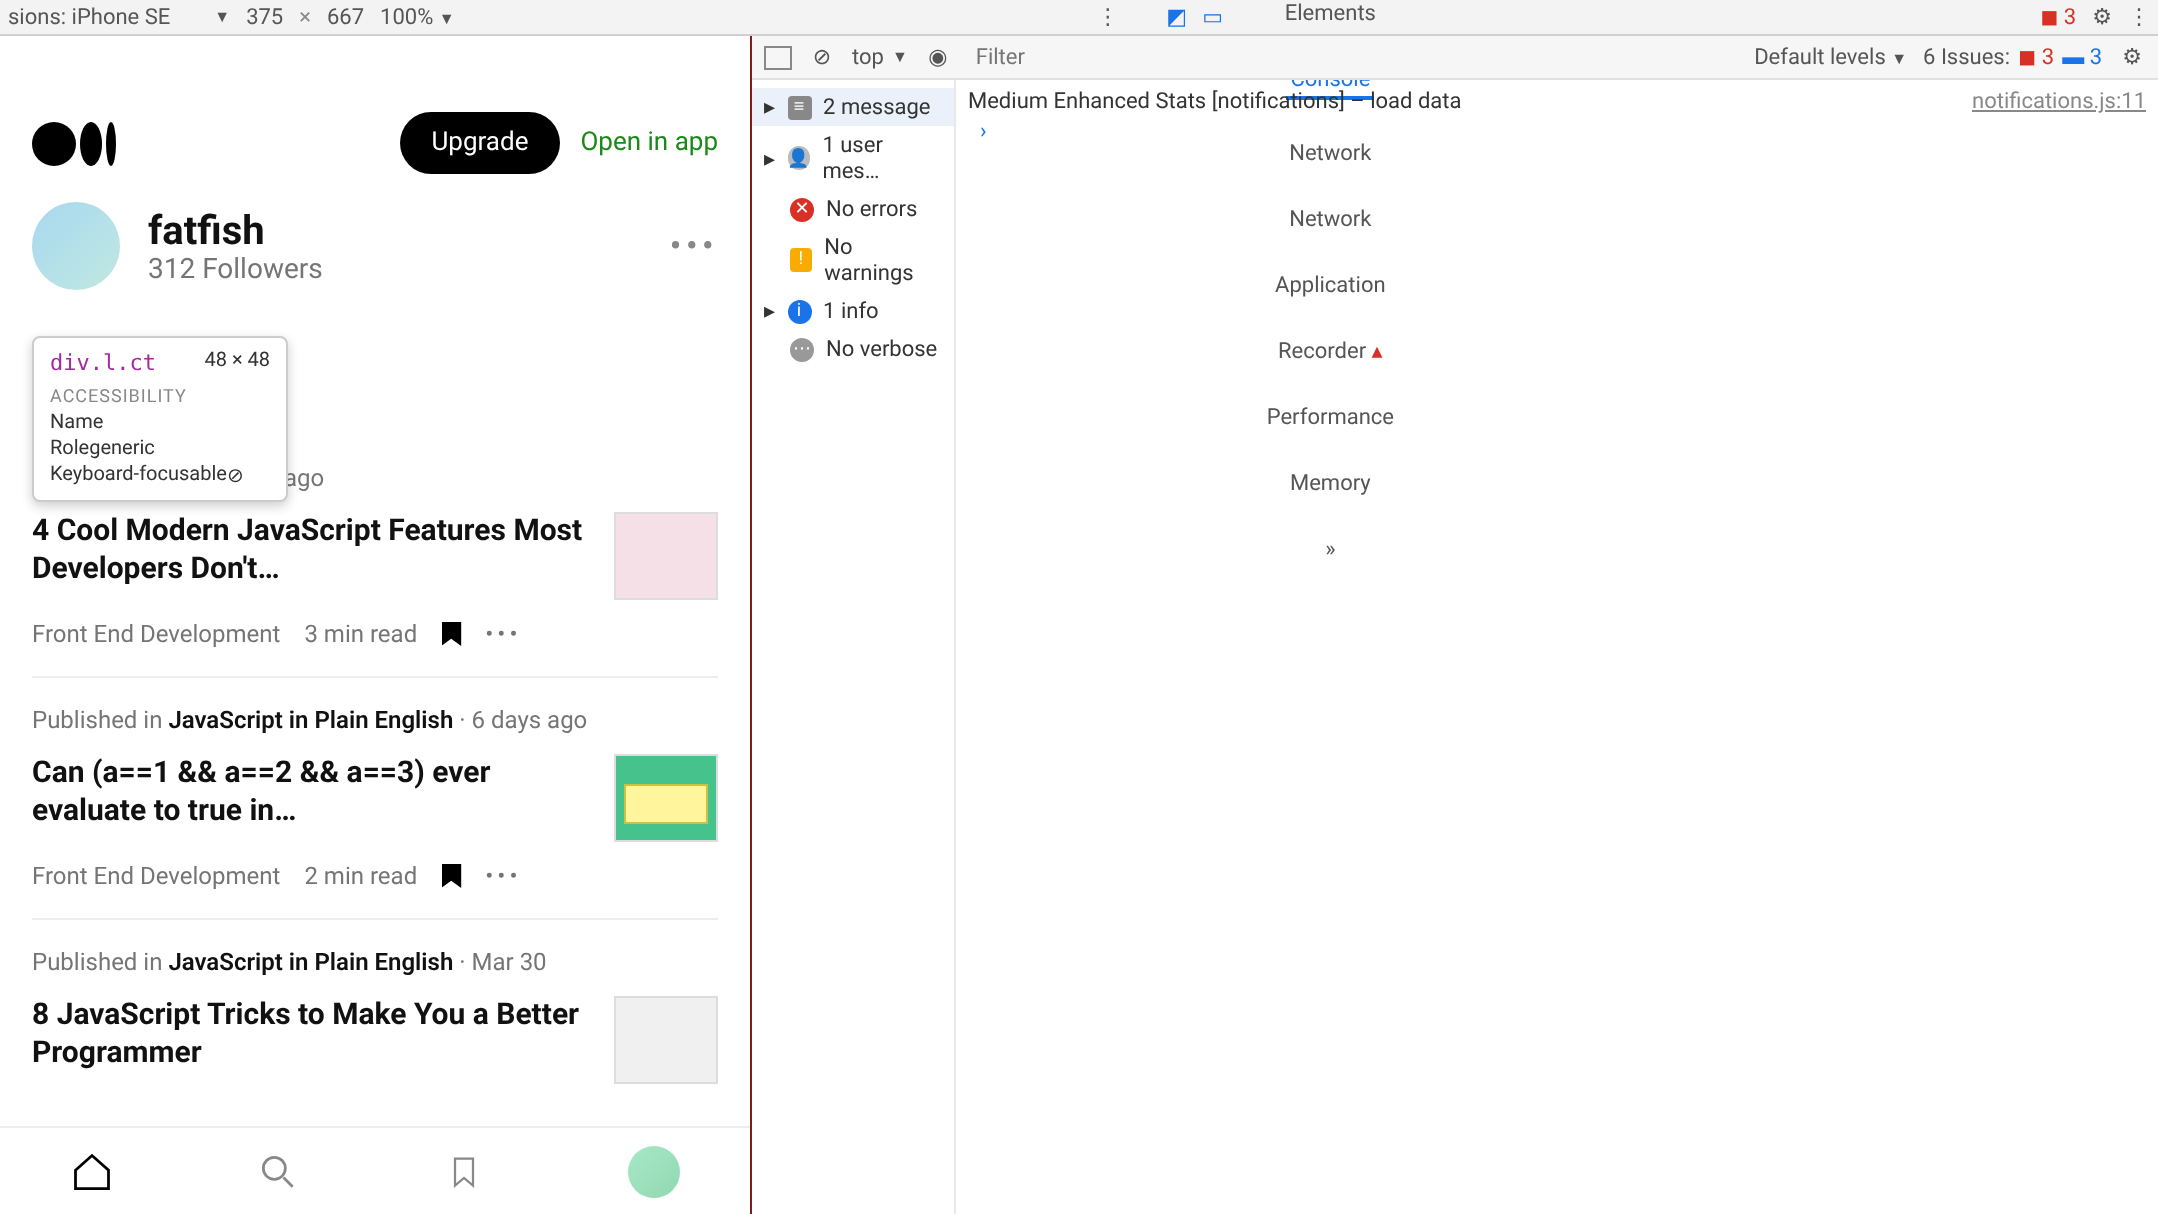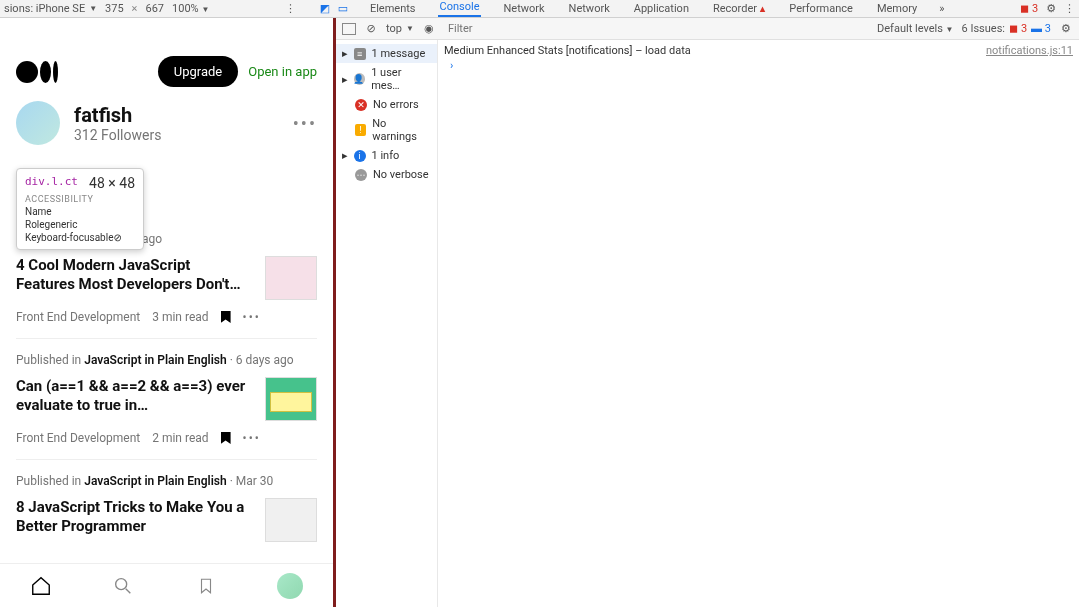--- a/index.html
+++ b/index.html
@@ -1,32 +1,32 @@
 <!DOCTYPE html>
 <html><head>
 <meta charset="utf-8">
 <style>
 * { margin: 0; padding: 0; box-sizing: border-box; font-family: -apple-system, BlinkMacSystemFont, "Segoe UI", Roboto, Arial, sans-serif; }
 body { width: 1079px; height: 607px; background: #fff; overflow: hidden; font-size: 12px; color: #333; }
 
 
 .top-toolbar { height: 18px; border-bottom: 1px solid #d0d0d0; display: flex; align-items: center; padding: 0 4px; background: #f3f3f3; gap: 8px; font-size: 11px; color: #555; }
-.top-toolbar .device-select { display: flex; align-items: center; gap: 4px; }
+.top-toolbar .device-select { display: flex; align-items: center; gap: 22px; }
 .top-toolbar .dim-sep { color: #888; }
 .top-toolbar .right { margin-left: auto; display: flex; gap: 14px; align-items: center; }
-.tabs-row { display: flex; align-items: center; gap: 18px; height: 18px; }
+.tabs-row { display: flex; align-items: center; gap: 18px; height: 18px; flex-direction: column; }
 .tab { color: #555; cursor: pointer; padding: 0 2px; }
 .tab.active { color: #1a73e8; border-bottom: 2px solid #1a73e8; padding-bottom: 2px; }
 .small-icon { width: 14px; height: 14px; display: inline-flex; align-items: center; justify-content: center; }
 .warn-badge { color: #d93025; font-size: 11px; }
 .gear-badge { color: #555; }
 
 
 .main-split { display: flex; height: calc(100% - 18px); }
-.left-pane { width: 336px; border-right: 3px solid #7f1d1d; position: relative; overflow: hidden; }
+.left-pane { width: 376px; border-right: 1px solid #7f1d1d; position: relative; overflow: hidden; }
 .right-pane { flex: 1; display: flex; flex-direction: column; }
 
 
 .console-bar { height: 22px; border-bottom: 1px solid #e0e0e0; display: flex; align-items: center; padding: 0 6px; gap: 8px; font-size: 11px; color: #555; background: #f6f6f6; }
 .console-bar .ctx { display: flex; align-items: center; gap: 4px; }
 .console-bar input.filter { flex: 1; border: none; background: transparent; font-size: 11px; padding: 2px 4px; outline: none; }
 .console-bar .levels { color: #555; }
 .console-bar .issues { color: #555; display: flex; gap: 4px; align-items: center; }
 .issue-red { color: #d93025; }
 .issue-blue { color: #1a73e8; }
@@ -61,21 +61,21 @@
 
 .profile-row { display: flex; align-items: center; gap: 14px; padding: 0 16px 10px; }
 .avatar { width: 44px; height: 44px; border-radius: 50%; background: linear-gradient(135deg,#a8d8f0,#c0e8e0); position: relative; }
 .profile-info .name { font-weight: 700; font-size: 20px; color: #111; }
 .profile-info .followers { font-size: 14px; color: #757575; }
 .profile-more { margin-left: auto; color: #888; font-size: 18px; letter-spacing: 2px; }
 
 
 .inspect-tooltip { position: absolute; top: 126px; left: 16px; background: #fff; border: 1px solid #ccc; border-radius: 4px; box-shadow: 0 2px 6px rgba(0,0,0,0.2); width: 128px; padding: 6px 8px; font-size: 10px; z-index: 20; }
 .inspect-tooltip .sel { color: #a626a4; font-family: Menlo, monospace; font-size: 11px; }
-.inspect-tooltip .size { float: right; color: #333; font-size: 14px; }
+.inspect-tooltip .size { float: right; color: #333; font-size: 10px; }
 .inspect-tooltip .hdr { margin-top: 6px; color: #888; font-size: 9px; letter-spacing: 0.5px; }
 .inspect-tooltip .pair { display: flex; justify-content: flex-start; margin-top: 2px; color: #333; }
 
 
 .article-list { flex: 1; overflow: hidden; padding: 0 16px; }
 .article { padding: 14px 0; border-top: 1px solid #eee; }
 .article:first-child { border-top: none; }
 .article-meta { font-size: 12px; color: #757575; margin-bottom: 10px; }
 .article-meta .pub { color: #111; font-weight: 600; }
 .article-meta .pre { color: #757575; }
@@ -273,21 +273,21 @@
         <span class="issue-blue">▬ <span>3</span></span>
       </span>
       <span class="small-icon">⚙</span>
     </div>
 
     <div class="console-body">
       <div class="console-sidebar">
         <div class="row sel">
             <span>▸</span>
             <span class="ico msg">≡</span>
-            <span>1 message</span>
+            <span>2 message</span>
           </div>
         <div class="row">
             <span>▸</span>
             <span class="ico user">👤</span>
             <span>1 user mes…</span>
           </div>
         <div class="row">
             <span style="width:7px"></span>
             <span class="ico err">✕</span>
             <span>No errors</span>

